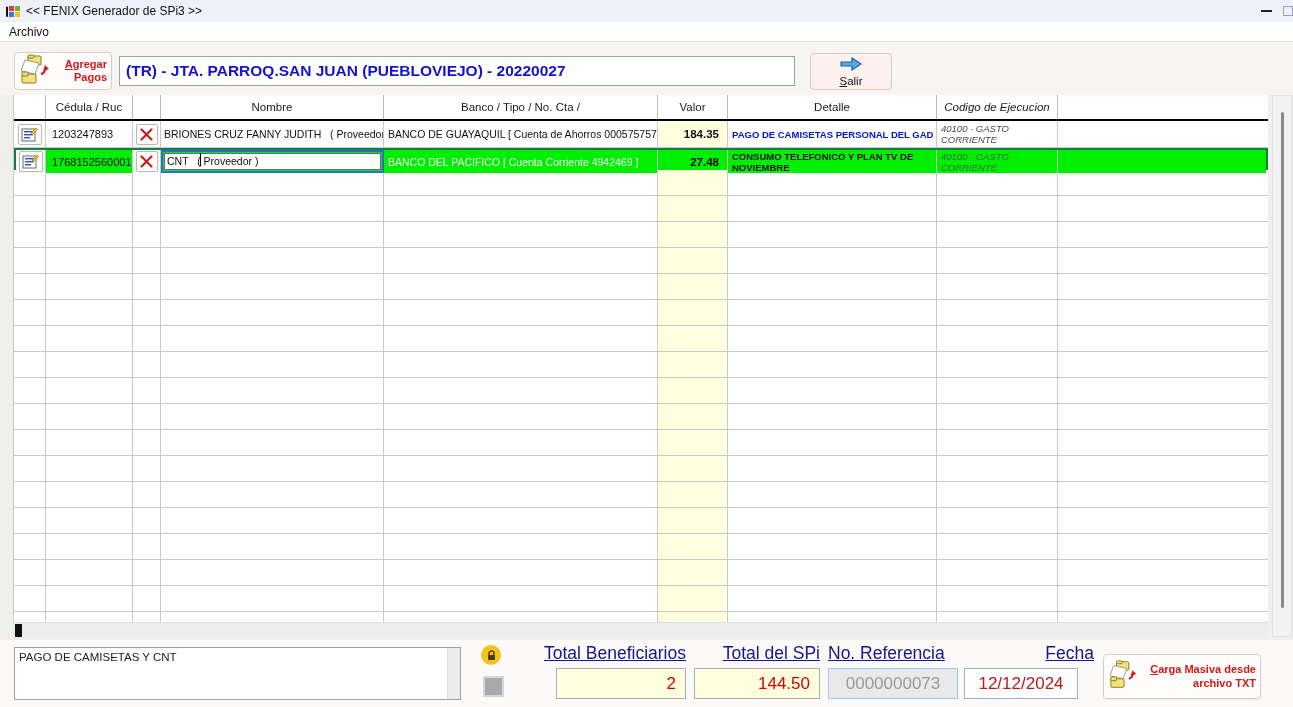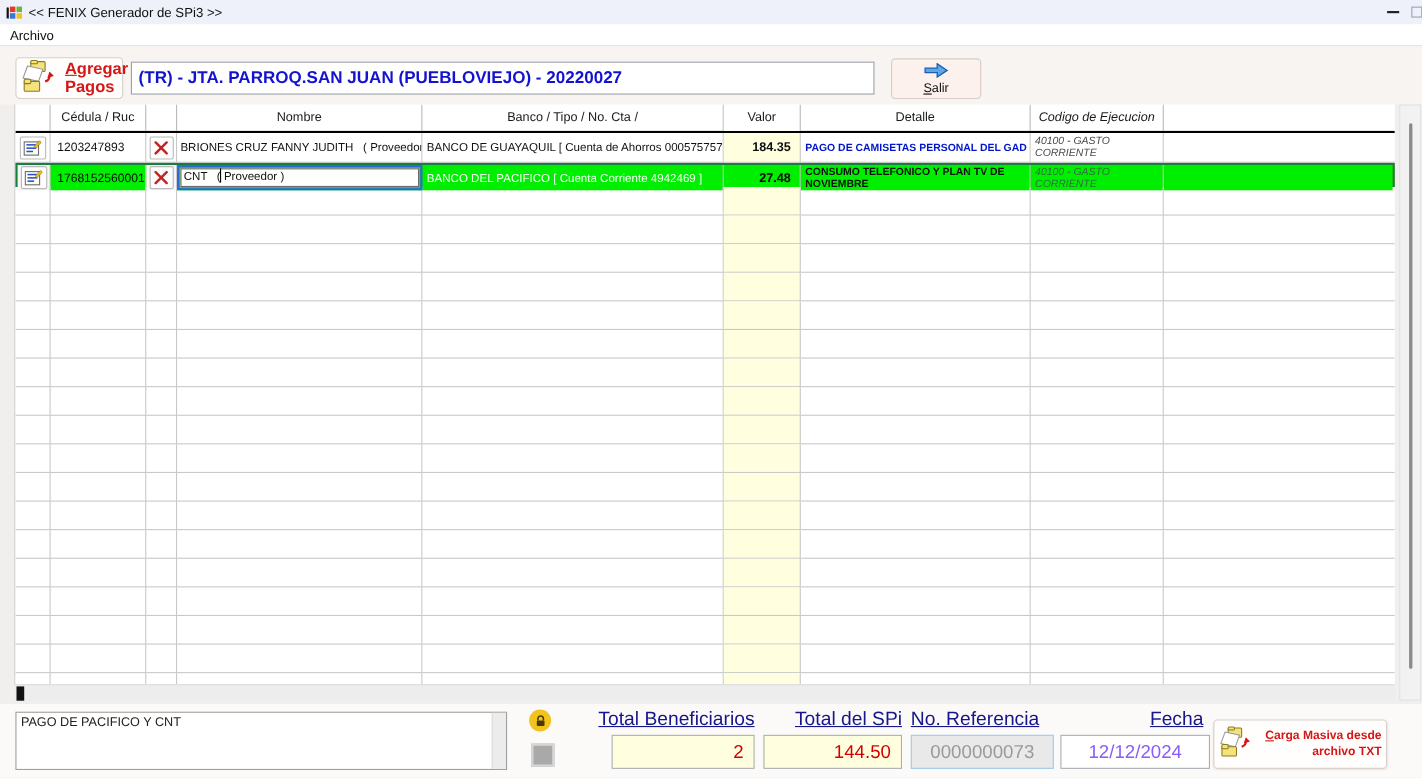--- a/index.html
+++ b/index.html
@@ -17,21 +17,21 @@
   .btn-restore { width:18px; height:22px; display:flex; align-items:center; margin-right:-8px; }
   .btn-restore .sq { width:10px; height:10px; border:1px solid #9aa2b2; background:#eef1f9; }
 
   
   .menubar { position:absolute; left:0; top:22px; width:1293px; height:20px; background:#ffffff; border-bottom:1px solid #e3e1df; display:flex; align-items:center; }
   .menu-item { font-size:12px; color:#101010; padding:0 9px; }
 
   
   .toolbar { position:absolute; left:0; top:42px; width:1293px; height:53px; background:#f7f4f2; }
   .btn-agregar { position:absolute; left:14px; top:10px; width:98px; height:38px; background:#fffefd; border:1px solid #d4cfcb; border-radius:4px; display:flex; align-items:center; gap:4px; padding:2px 4px; cursor:pointer; }
-  .btn-agregar .lbl { color:#d51616; font-weight:bold; font-size:15px; line-height:1.15; text-align:left; flex:1; }
+  .btn-agregar .lbl { color:#d51616; font-weight:bold; font-size:11px; line-height:1.15; text-align:right; flex:1; }
   .btn-agregar .lbl .l1::first-letter { text-decoration:underline; }
   .btn-agregar .lbl span { display:block; }
   .title-input { position:absolute; left:119px; top:14px; width:676px; height:30px; border:1px solid #9aa0a6; background:#ffffff; color:#1313cf; font-family:"Liberation Sans",sans-serif; font-weight:bold; font-size:15.5px; padding:0 6px; }
   .btn-salir { position:absolute; left:810px; top:11px; width:82px; height:37px; background:#fdf1ee; border:1px solid #d8ccc8; border-radius:4px; display:flex; flex-direction:column; align-items:center; justify-content:center; gap:1px; cursor:pointer; }
   .btn-salir .lbl { display:block; font-size:11.5px; color:#101010; }
   .btn-salir .lbl::first-letter { text-decoration:underline; }
 
   
   .grid { position:absolute; left:13px; top:95px; width:1255px; height:527px; background:#ffffff; border-left:1px solid #c9c9c9; overflow:hidden; }
   .g-header { display:flex; height:26px; border-bottom:2px solid #000; background:#fff; }
@@ -80,21 +80,21 @@
   .gray-sq { position:absolute; left:483px; top:36px; width:21px; height:21px; background:#a9a9a9; border:2px solid #d6d6d6; }
   .f-label { position:absolute; top:3px; font-size:17.5px; color:#15158c;text-decoration:underline; }
   .f-field { position:absolute; top:28px; height:31px; border:1px solid #abadb3; font-size:17px; line-height:29px; }
   .lbl-tb  { left:490px; width:196px; text-align:right; }
   .fld-tb  { left:556px; width:130px; background:#ffffe0; color:#d40000; text-align:right; padding-right:9px; }
   .lbl-spi { left:660px; width:160px; text-align:right; }
   .fld-spi { left:694px; width:126px; background:#ffffe0; color:#d40000; text-align:right; padding-right:9px; }
   .lbl-ref { left:828px; width:160px; text-align:left; }
   .fld-ref { left:828px; width:130px; background:#e9e9e9; color:#9a9a9a; text-align:center; border:1px solid #9ecaed; }
   .lbl-fec { left:950px; width:144px; text-align:right; }
-  .fld-fec { left:964px; width:136px; background:#ffffff; color:#8b5cf6; text-align:center; }
+  .fld-fec { left:964px; width:114px; background:#ffffff; color:#b91c1c; text-align:center; }
   .btn-carga { position:absolute; left:1103px; top:14px; width:158px; height:45px; background:#fffefd; border:1px solid #d6d1cd; border-radius:4px; box-shadow:0 1px 2px rgba(0,0,0,.08); display:flex; align-items:center; gap:3px; padding:2px 4px; cursor:pointer; }
   .btn-carga .lbl { color:#d51616; font-weight:bold; font-size:11px; line-height:1.2; text-align:right; flex:1; }
   .btn-carga .lbl span { display:block; }
   .btn-carga .lbl .l1::first-letter { text-decoration:underline; }
 </style>
 </head>
 <body>
 
 <div id="app">
 
@@ -445,21 +445,21 @@
 
   <div class="hscroll">
     <div class="h-thumb"></div>
   </div>
   <div class="vscroll">
     <div class="v-thumb"></div>
   </div>
 
   <div class="footer">
     <div class="descbox">
-      <div class="desc-text">PAGO DE PACIFICO Y CNT</div>
+      <div class="desc-text">PAGO DE CAMISETAS Y CNT</div>
       <div class="desc-scroll"></div>
     </div>
 
     <div class="lock">
       <svg width="11" height="11" viewBox="0 0 11 11">
         <path d="M3 5 V3.4 a2.5 2.5 0 0 1 5 0 V5" fill="none" stroke="#4a3a00" stroke-width="1.4"></path>
         <rect x="2" y="5" width="7" height="5" rx="0.8" fill="#4a3a00"></rect>
       </svg>
     </div>
     <div class="gray-sq"></div>

